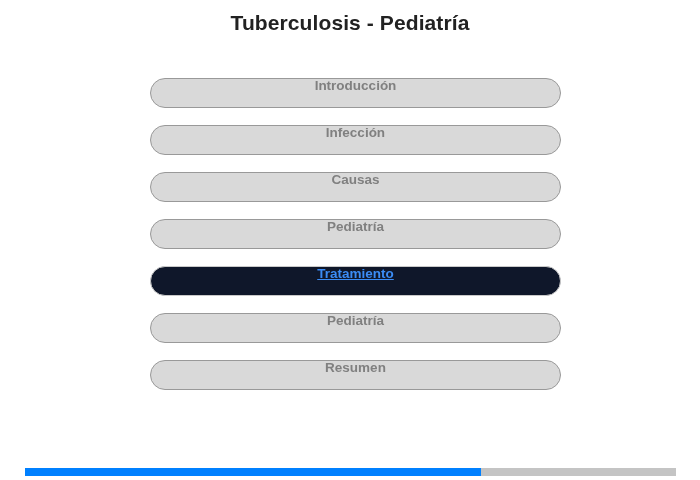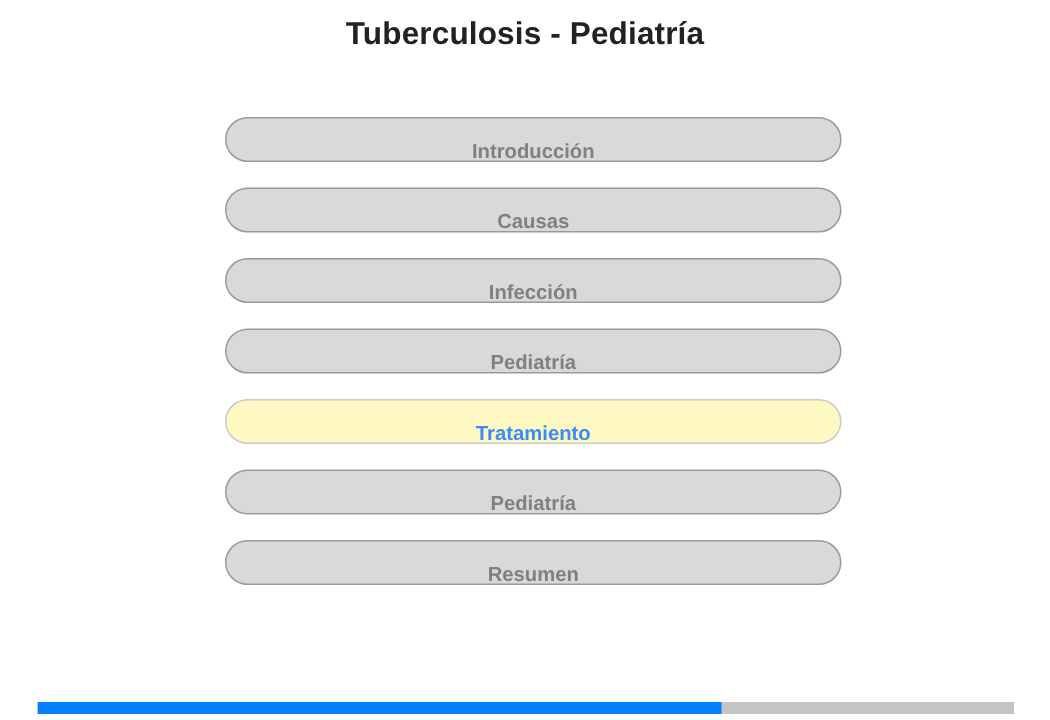--- a/index.html
+++ b/index.html
@@ -43,34 +43,35 @@
     height: 30px;
     margin-bottom: 17px;
     border-radius: 15px;
     border: 1px solid #999999;
     background: #d9d9d9;
     color: #808080;
     font-size: 13.5px;
     font-weight: bold;
     font-family: "Liberation Sans", sans-serif;
     display: flex;
-    align-items: flex-end;
+    align-items: flex-start;
     justify-content: center;
     padding: 0;
     cursor: pointer;
     text-align: center;
     line-height: 1;
   }
   .menu-button:last-child {
     margin-bottom: 0;
   }
   .menu-button.is-active {
-    background: #fef9c3;
+    background: #0f172a;
     border-color: #c9c9c9;
     color: #3b8cf5;
+    text-decoration: underline;
   }
   .menu-button-label {
     display: block;
   }
   .progress-track {
     position: absolute;
     left: 25px;
     top: 468px;
     width: 651px;
     height: 8px;
@@ -88,24 +89,24 @@
 
 <div id="app">
 
   <div class="page-title">Tuberculosis - Pediatría</div>
 
   <div class="menu" id="menu">
       <button class="menu-button">
         <span class="menu-button-label">Introducción</span>
       </button>
       <button class="menu-button">
-        <span class="menu-button-label">Causas</span>
+        <span class="menu-button-label">Infección</span>
       </button>
       <button class="menu-button">
-        <span class="menu-button-label">Infección</span>
+        <span class="menu-button-label">Causas</span>
       </button>
       <button class="menu-button">
         <span class="menu-button-label">Pediatría</span>
       </button>
       <button class="menu-button is-active">
         <span class="menu-button-label">Tratamiento</span>
       </button>
       <button class="menu-button">
         <span class="menu-button-label">Pediatría</span>
       </button>

